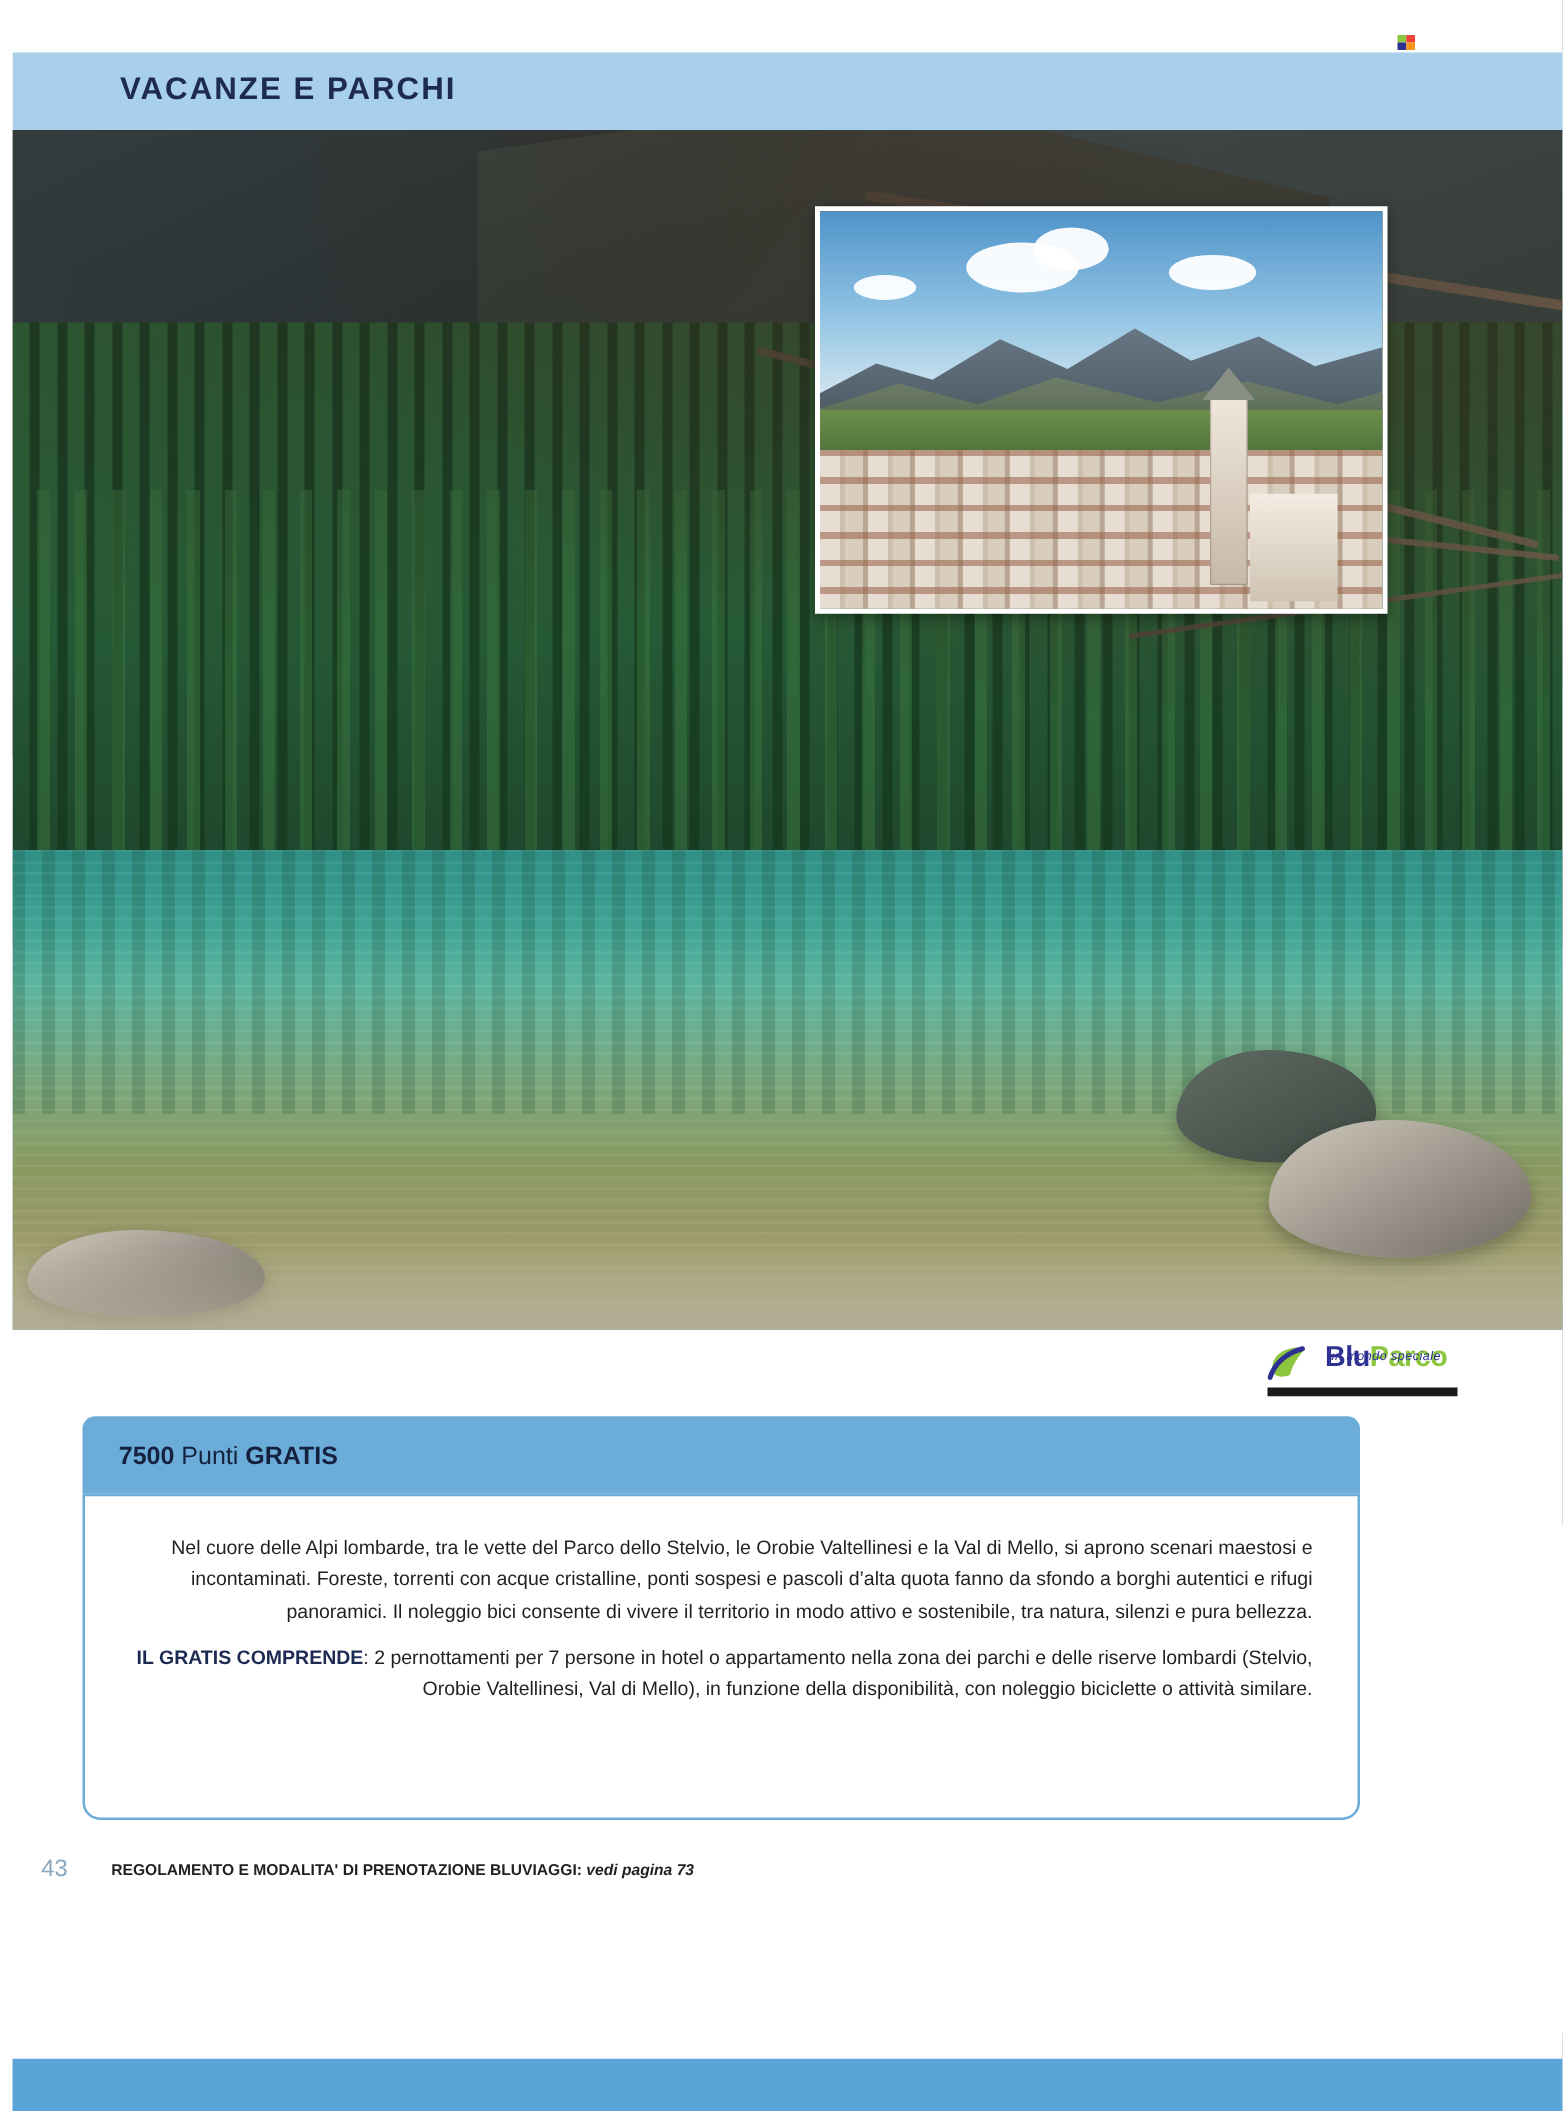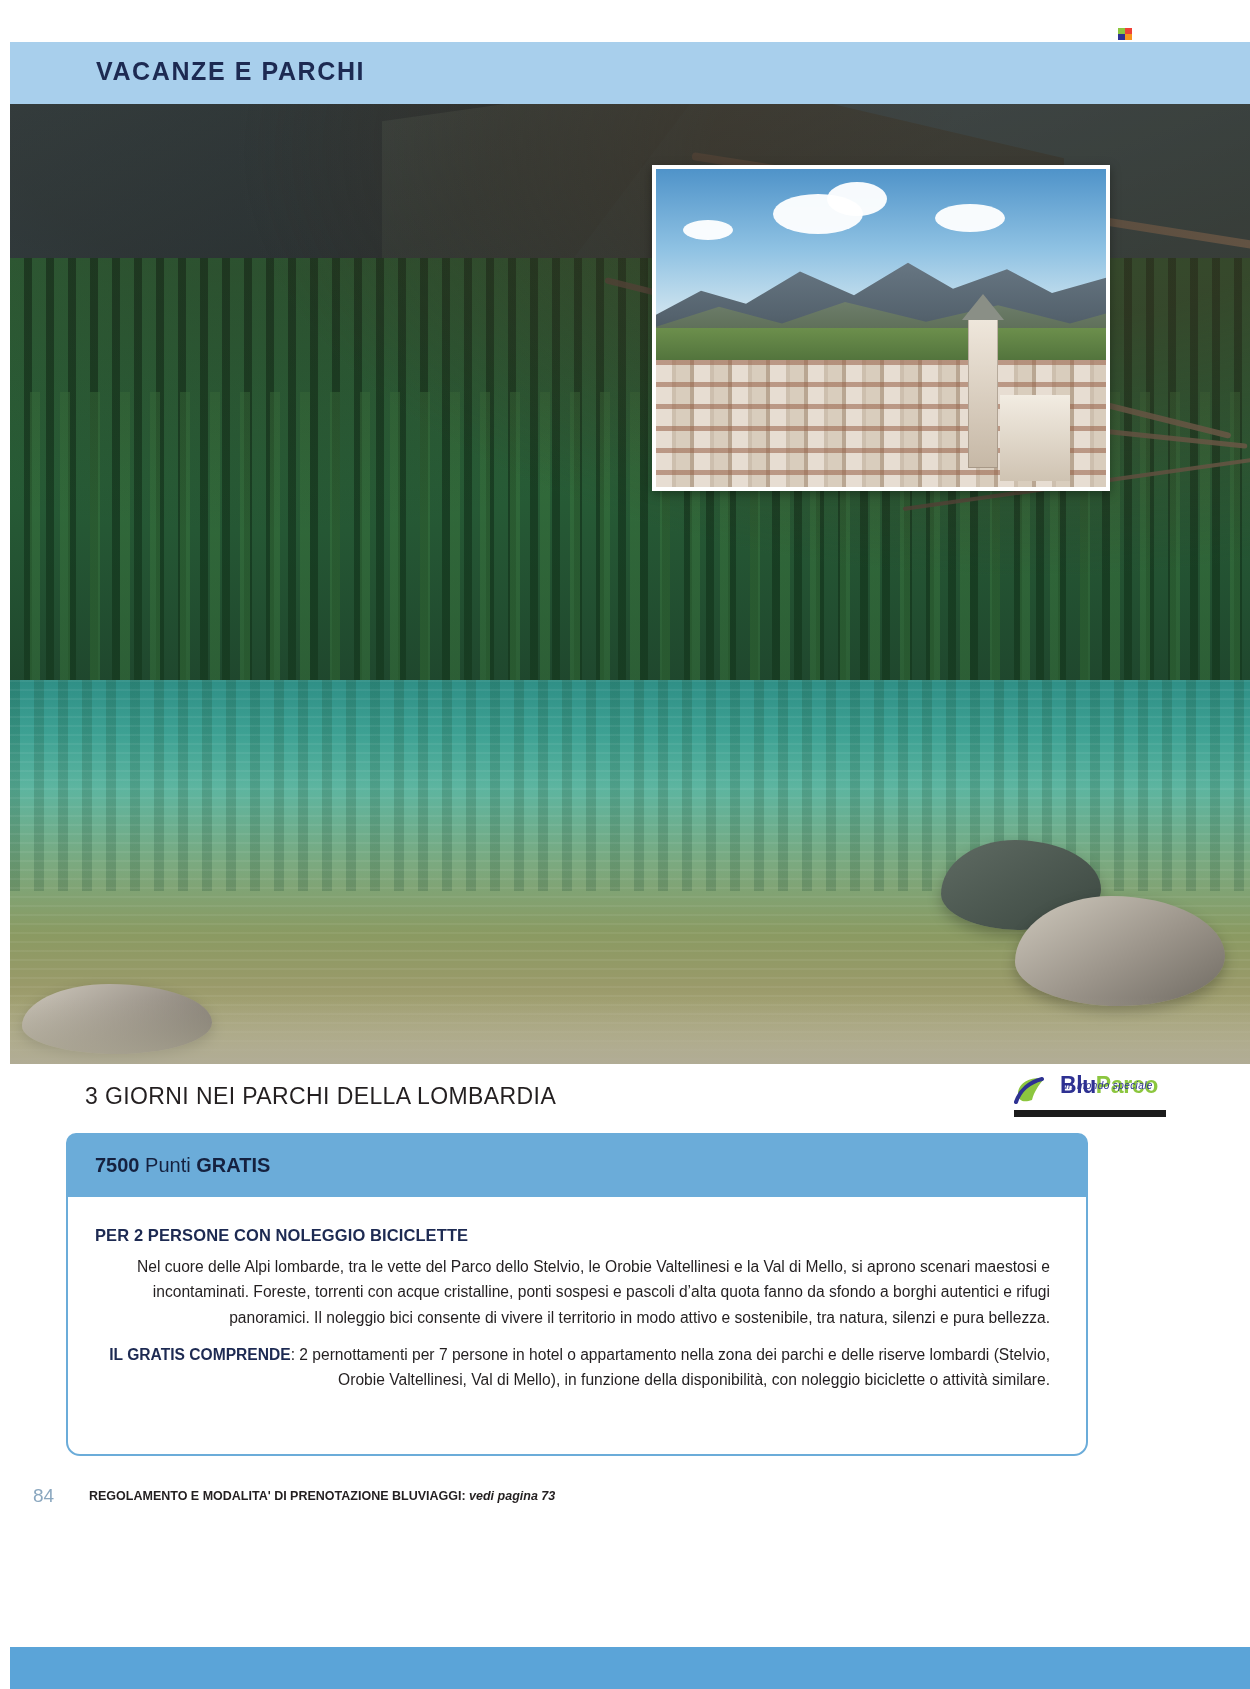--- a/index.html
+++ b/index.html
@@ -384,21 +384,20 @@
     <div class="i-cloud c4"></div>
     <div class="i-mount"></div>
     <div class="i-mount2"></div>
     <div class="i-green"></div>
     <div class="i-town"></div>
     <div class="i-roofs"></div>
     <div class="i-church"></div>
     <div class="i-tower"></div>
   </div>
 
-  <div class="offer-title">3 GIORNI NEI PARCHI DELLA LOMBARDIA</div>
 
   <div class="logo">
     <span class="leaf">
       <svg width="42" height="34" viewBox="0 0 42 34">
         <path d="M4 20 C4 7, 20 2, 30 5 C24 12, 20 18, 18 26 C10 29, 4 27, 4 20 Z" fill="#8cc63f"></path>
         <path d="M2 28 C6 16, 16 8, 28 5" stroke="#2e3192" stroke-width="4" fill="none" stroke-linecap="round"></path>
       </svg>
     </span>
     <span class="ltext">
       <span class="blu">Blu</span><span class="viaggi">Parco</span>
@@ -409,28 +408,27 @@
 
   <div class="points-banner"></div>
   <div class="points-text">
     <span class="num">7500</span>
     <span class="mid">Punti</span>
     <span class="free">GRATIS</span>
   </div>
 
   <div class="card"></div>
   <div class="card-inner">
-    <div class="card-sub">PER 2 PERSONE CON NOLEGGIO BICICLETTE</div>
     <div class="card-body">
       <p>Nel cuore delle Alpi lombarde, tra le vette del Parco dello Stelvio, le Orobie Valtellinesi e la Val di Mello, si aprono scenari maestosi e incontaminati. Foreste, torrenti con acque cristalline, ponti sospesi e pascoli d’alta quota fanno da sfondo a borghi autentici e rifugi panoramici. Il noleggio bici consente di vivere il territorio in modo attivo e sostenibile, tra natura, silenzi e pura bellezza.</p>
       <p><span class="lead">IL GRATIS COMPRENDE</span><span>: 2 pernottamenti per 7 persone in hotel o appartamento nella zona dei parchi e delle riserve lombardi (Stelvio, Orobie Valtellinesi, Val di Mello), in funzione della disponibilità, con noleggio biciclette o attività similare.</span></p>
     </div>
   </div>
 
-  <div class="page-num">84</div>
+  <div class="page-num">43</div>
   <div class="footer-note">
     <span class="bold">REGOLAMENTO E MODALITA' DI PRENOTAZIONE BLUVIAGGI:</span>
     <span class="ital">vedi pagina 73</span>
   </div>
 
   <div class="gutter-left"></div>
   <div class="bottom-band"></div>
 </div>
 
 </body></html>

